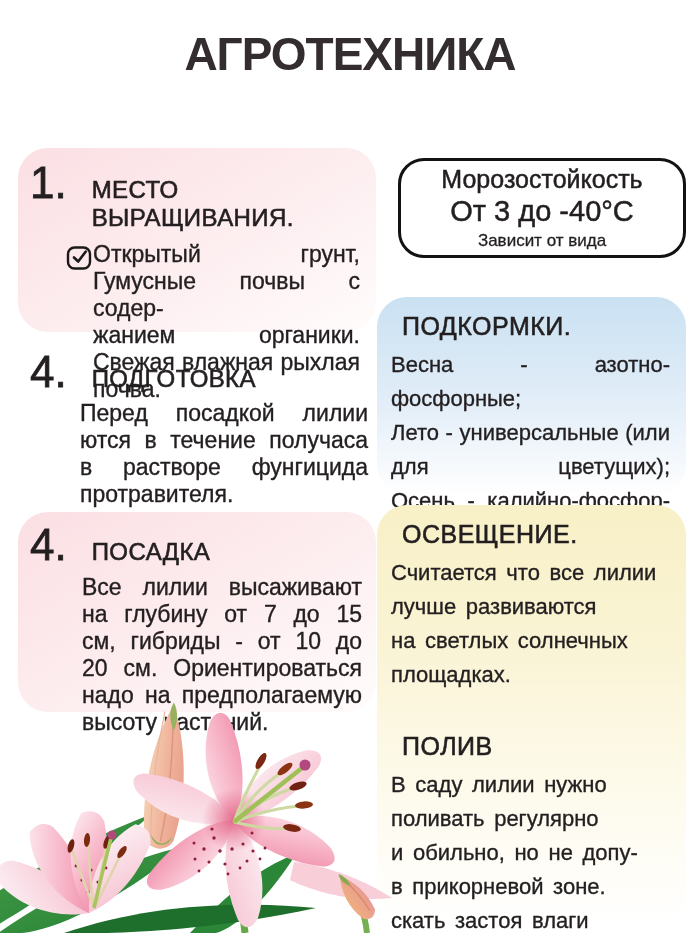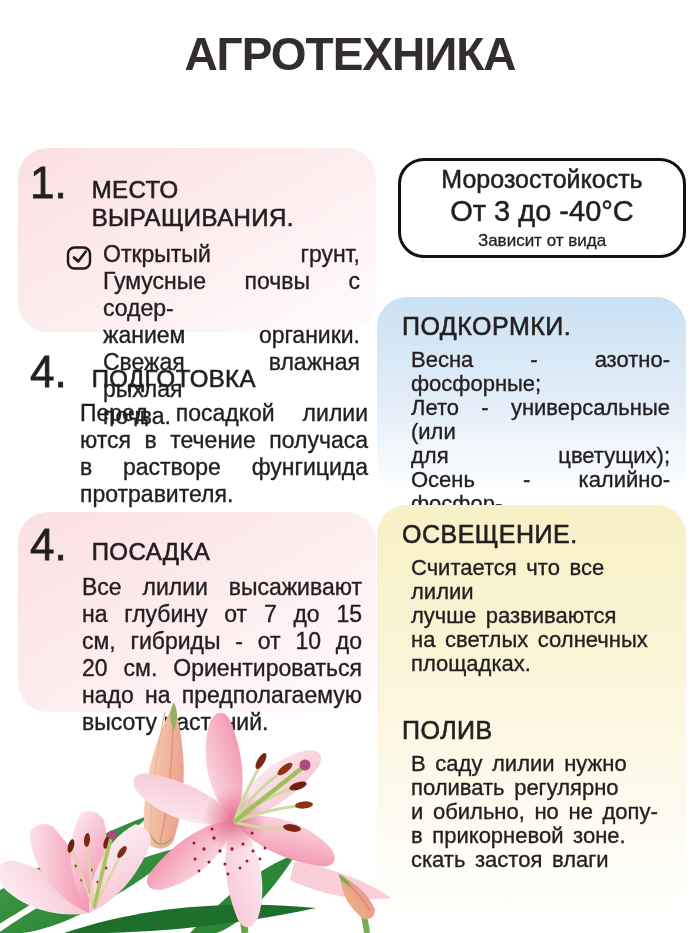--- a/index.html
+++ b/index.html
@@ -27,26 +27,26 @@
     background:linear-gradient(180deg,#f8f0c6 0%,#faf4d6 35%,#fdfaea 65%,rgba(255,255,255,0) 100%);
     padding:15px 13px 0 11px; }
   .plain { position:absolute; left:18px; top:350px; width:358px; }
 
   .sec-head { display:flex; align-items:baseline; }
   .num { font-size:44px; line-height:1; -webkit-text-stroke:0.8px #231f20; letter-spacing:0; }
   .sec-title { font-size:24px; letter-spacing:0.4px;margin-left:25px; -webkit-text-stroke:0.6px #231f20; }
   .r-title { font-size:25px; letter-spacing:0.5px; -webkit-text-stroke:0.6px #231f20; margin-left:14px; }
 
   .body-l { font-size:23px; line-height:27px; -webkit-text-stroke:0.35px #231f20; }
-  .body-r { font-size:22px; line-height:24px;margin-left:20px; -webkit-text-stroke:0.35px #231f20; }
+  .body-r { font-size:22px; line-height:34px; -webkit-text-stroke:0.35px #231f20; }
   .para .line { text-align:justify; text-align-last:justify; }
   .para .line:last-child { text-align-last:left; }
   .para.left .line { text-align:left; text-align-last:left; word-spacing:0.16em; }
 
-  .check-row { display:flex; gap:10px; margin-top:9px; padding-left:36px; }
+  .check-row { display:flex; margin-top:9px; padding-left:36px; }
   .checkbox { flex:0 0 auto; margin-top:3px; }
   .check-row .para { flex:1; padding-right:2px; }
 
   .indent-para { margin:6px 8px 0 62px; }
   .indent-para2 { margin:7px 2px 0 52px; }
   .r-para { margin-top:7px; padding:0 3px 0 3px; }
 
   .frost {
     position:absolute; left:398px; top:158px; width:288px; height:100px;
     box-sizing:border-box; border:3px solid #141111; border-radius:26px;

